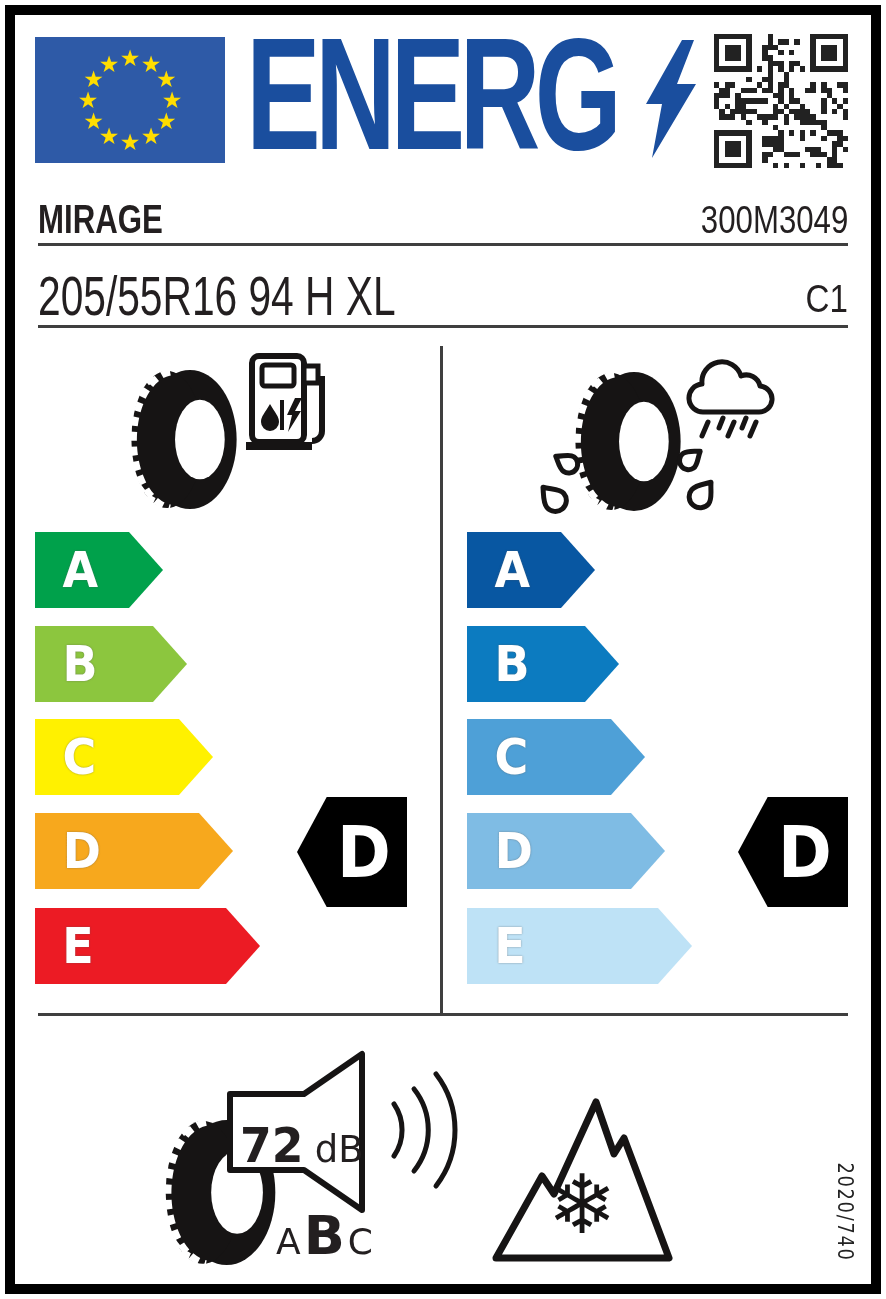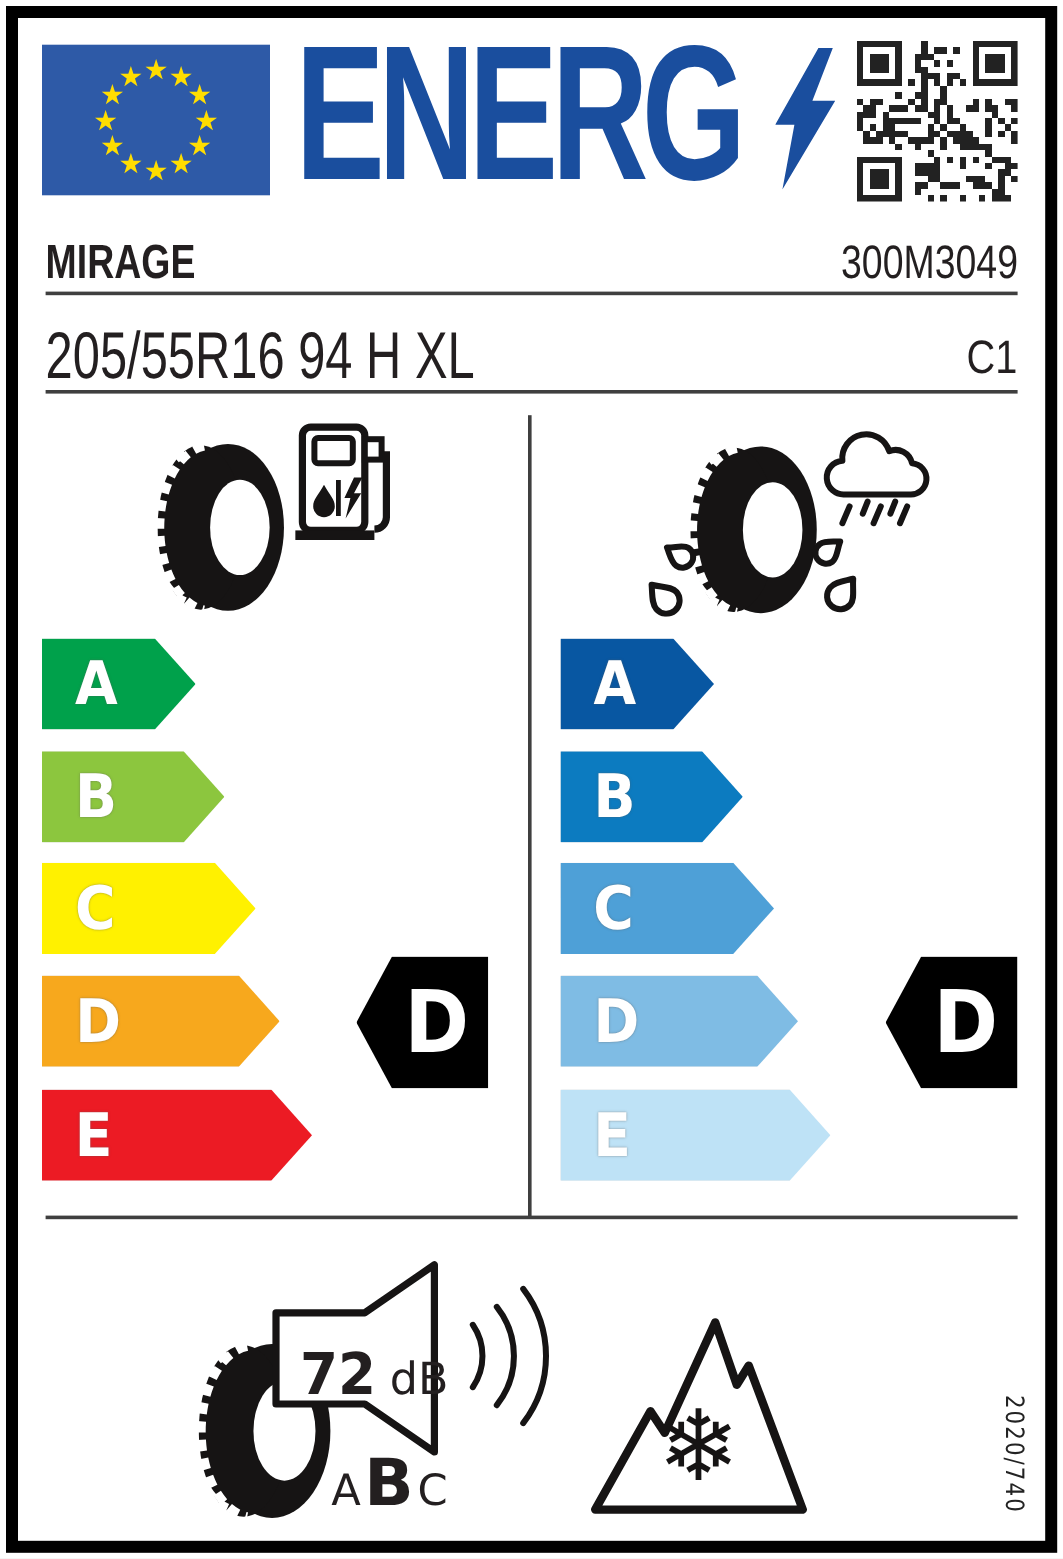--- a/index.html
+++ b/index.html
@@ -26,21 +26,21 @@
   .arrow{height:76px;display:flex;align-items:center;padding-left:26px;box-sizing:border-box;
          clip-path:polygon(0 0, calc(100% - 34px) 0, 100% 50%, calc(100% - 34px) 100%, 0 100%);
          filter:drop-shadow(0 0 1px #777);}
   .arrow .g{font:700 50px/50px "DejaVu Sans",sans-serif;color:#fff;transform:scaleX(.92);
             text-shadow:0 0 2px rgba(90,90,90,.65);}
   .indicator{width:110px;height:110px;background:#000;display:flex;align-items:center;justify-content:center;
              padding-left:24px;box-sizing:border-box;
              clip-path:polygon(0 50%, 27% 0, 100% 0, 100% 100%, 27% 100%);}
   .indicator .g{font:700 72px/72px "DejaVu Sans",sans-serif;color:#fff;transform:scaleX(.9);}
   
-  .db-text{left:250px;top:1100px;display:flex;align-items:baseline;white-space:nowrap;}
+  .db-text{left:240px;top:1100px;display:flex;align-items:baseline;white-space:nowrap;}
   .db-text .v{font:700 48px "DejaVu Sans",sans-serif;transform:scaleX(.95);transform-origin:left bottom;}
   .db-text .u{font:400 37px "DejaVu Sans",sans-serif;margin-left:8px;margin-top:28px;}
   .abc{left:276px;top:1204px;display:flex;align-items:baseline;letter-spacing:1px;}
   .abc .n{font:400 36px "DejaVu Sans",sans-serif;}
   .abc .b{font:700 54px "DejaVu Sans",sans-serif;margin:0 2px;}
   .reg{left:785px;top:1200px;width:120px;text-align:center;
        font:400 21px "DejaVu Sans",sans-serif;letter-spacing:2px;color:#232323;
        transform:rotate(90deg) scaleX(.85);}
   svg{display:block;}
 </style>

